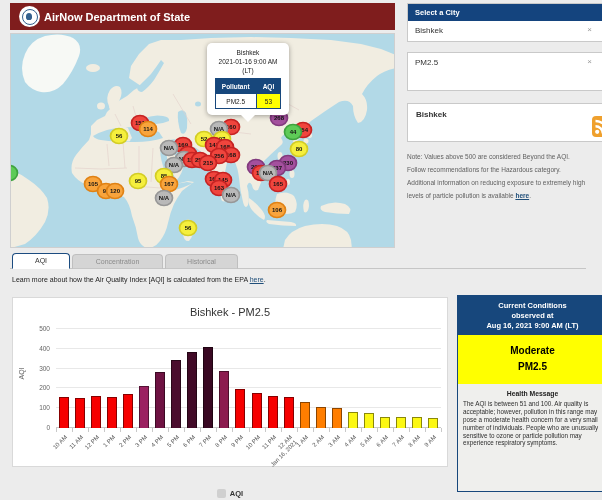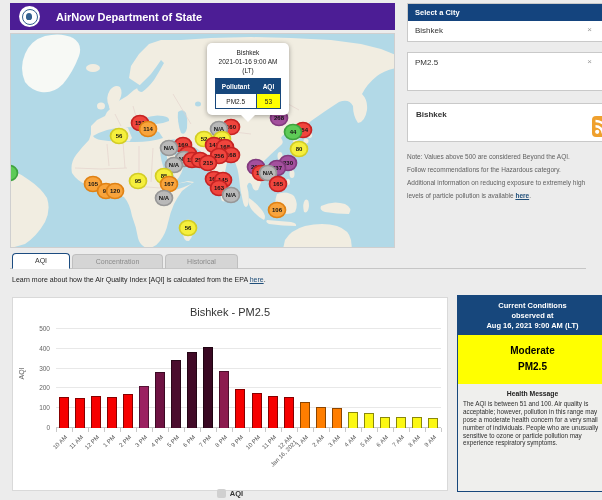--- a/index.html
+++ b/index.html
@@ -1,18 +1,18 @@
 <!DOCTYPE html>
 <html><head>
 <meta charset="utf-8">
 <style>
 *{margin:0;padding:0;box-sizing:border-box}
 html,body{width:602px;height:500px}
 body{background:#ececec;font-family:"Liberation Sans",sans-serif;position:relative;overflow:hidden}
-#app-header{position:absolute;left:10px;top:3px;width:385px;height:27px;background:#4c1d95;display:flex;align-items:center;padding:0 9px;gap:16px}
+#app-header{position:absolute;left:10px;top:3px;width:385px;height:27px;background:#7f1d1d;display:flex;align-items:center;padding:0 9px;gap:4px}
 #logo{width:21px;height:21px;border-radius:50%;background:#fff;display:flex;align-items:center;justify-content:center;flex:0 0 auto}
 #logo .inner{width:16px;height:16px;border-radius:50%;border:1.5px solid #33608e;position:relative}
 #logo .inner:after{content:"";position:absolute;left:3.5px;top:3px;width:6px;height:7px;border-radius:50% 50% 40% 40%;background:#33608e}
 #app-title{color:#fff;font-size:11px;font-weight:bold}
 #map{position:absolute;left:10px;top:33px;width:385px;height:215px;background:#b2d9e7;border:1px solid #cfcfcf;overflow:hidden}
 #map svg{display:block;width:385px;height:215px}
 .mk-label{font-size:6px;font-weight:bold;fill:#151515}
 #map-popup{position:absolute;left:196px;top:9px;width:82px;background:#fff;border-radius:5px;box-shadow:0 1px 5px rgba(0,0,0,.35);padding:5px 3px 6px;text-align:center;font-size:6.5px;color:#222;line-height:1.4;z-index:5}
 #popup-pointer{position:absolute;left:50%;top:100%;margin-left:-7px;width:0;height:0;border:7px solid transparent;border-top:7px solid #fff;border-bottom:none}
 #popup-table{margin:3px auto 0;border-collapse:collapse}
@@ -33,21 +33,21 @@
 .side-row{position:relative;height:20px;font-size:8px;color:#333;padding:5px 7px}
 .clear-x{position:absolute;right:24px;top:5px;color:#999;font-size:8px;line-height:8px}
 .caret{position:absolute;right:8px;top:8px;width:0;height:0;border-left:3.5px solid transparent;border-right:3.5px solid transparent;border-top:4px solid #666}
 #city-panel{top:3px;height:39px}
 #param-panel{top:52px;height:39px}
 #rss-panel{top:103px;height:39px;padding:6px 8px}
 #rss-city{font-size:8px;font-weight:bold;color:#333}
 #rss-icon{position:absolute;right:3px;bottom:4px;width:21px;height:21px}
 #note{position:absolute;left:407px;top:150px;width:183px;font-size:6.5px;color:#5f5f5f;line-height:13px}
 #note a{color:#1f4e79;font-weight:bold;text-decoration:underline}
-#chart-panel{position:absolute;left:12px;top:297px;width:436px;height:194px;background:#fff;border:1px solid #d9d9d9}
+#chart-panel{position:absolute;left:12px;top:297px;width:436px;height:170px;background:#fff;border:1px solid #d9d9d9}
 #chart-title{position:absolute;top:8px;left:0;right:0;text-align:center;font-size:11px;color:#333}
 #plot{position:absolute;left:43px;top:31px;width:385px;height:99px}
 .gridline{position:absolute;left:0;right:0;height:1px;background:#e8e8e8}
 .gridline.axis{background:#c9c9c9}
 .ytick{position:absolute;right:calc(100% + 6px);font-size:6.5px;color:#666;white-space:nowrap}
 .bar{position:absolute;bottom:0;width:10px;border:1px solid rgba(0,0,0,.45);border-bottom:none}
 .xtick{position:absolute;top:99px;width:1px;height:4px;background:#c9c9c9}
 .xlabel{position:absolute;width:80px;top:105px}
 .xlabel .rot{transform:rotate(-45deg);transform-origin:100% 0;text-align:right;font-size:6px;color:#555;line-height:7px;white-space:nowrap}
 #ylabel{position:absolute;left:2px;top:72px;font-size:7px;color:#666;transform:rotate(-90deg)}

